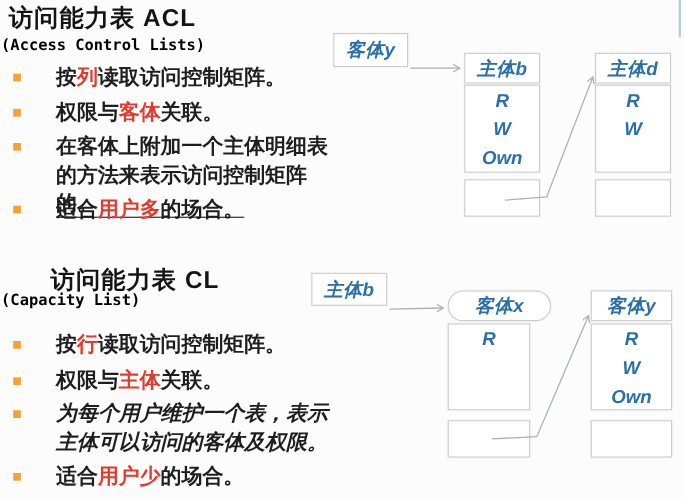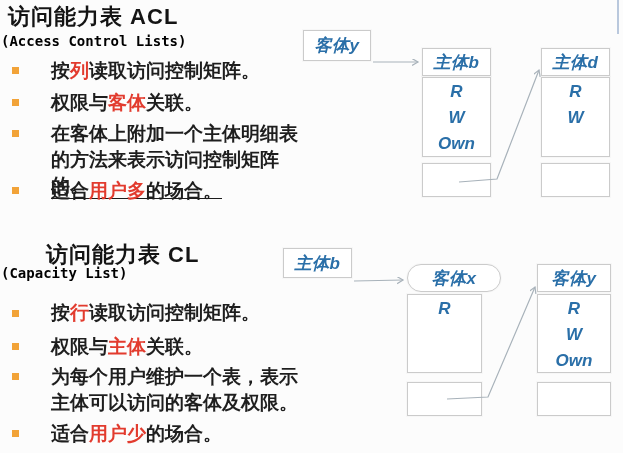--- a/index.html
+++ b/index.html
@@ -121,21 +121,21 @@
 <div class="subtitle" style="left:1px; top:265px;">(Capacity List)</div>
 
 <div class="bullet" style="top:301px;font-family:Liberation Mono, monospace;">
   <span class="sq"></span>
   <span class="btext"><span>按</span><span class="hot">行</span><span>读取访问控制矩阵。</span></span>
 </div>
 <div class="bullet" style="top:334px;">
   <span class="sq"></span>
   <span class="btext"><span>权限与</span><span class="hot">主体</span><span>关联。</span></span>
 </div>
-<div class="bullet" style="top:364px;">
+<div class="bullet" style="top:364px;font-style:italic;">
   <span class="sq"></span>
   <span class="btext"><span>为每个用户维护一个表，表示主体可以访问的客体及权限。</span><span class="hot"></span><span></span></span>
 </div>
 <div class="bullet" style="top:421px;">
   <span class="sq"></span>
   <span class="btext"><span>适合</span><span class="hot">用户少</span><span>的场合。</span></span>
 </div>
 
 <div class="dbox dlabel" style="left:303px; top:30px; width:68px; height:31px;">
     <span>客体y</span>

